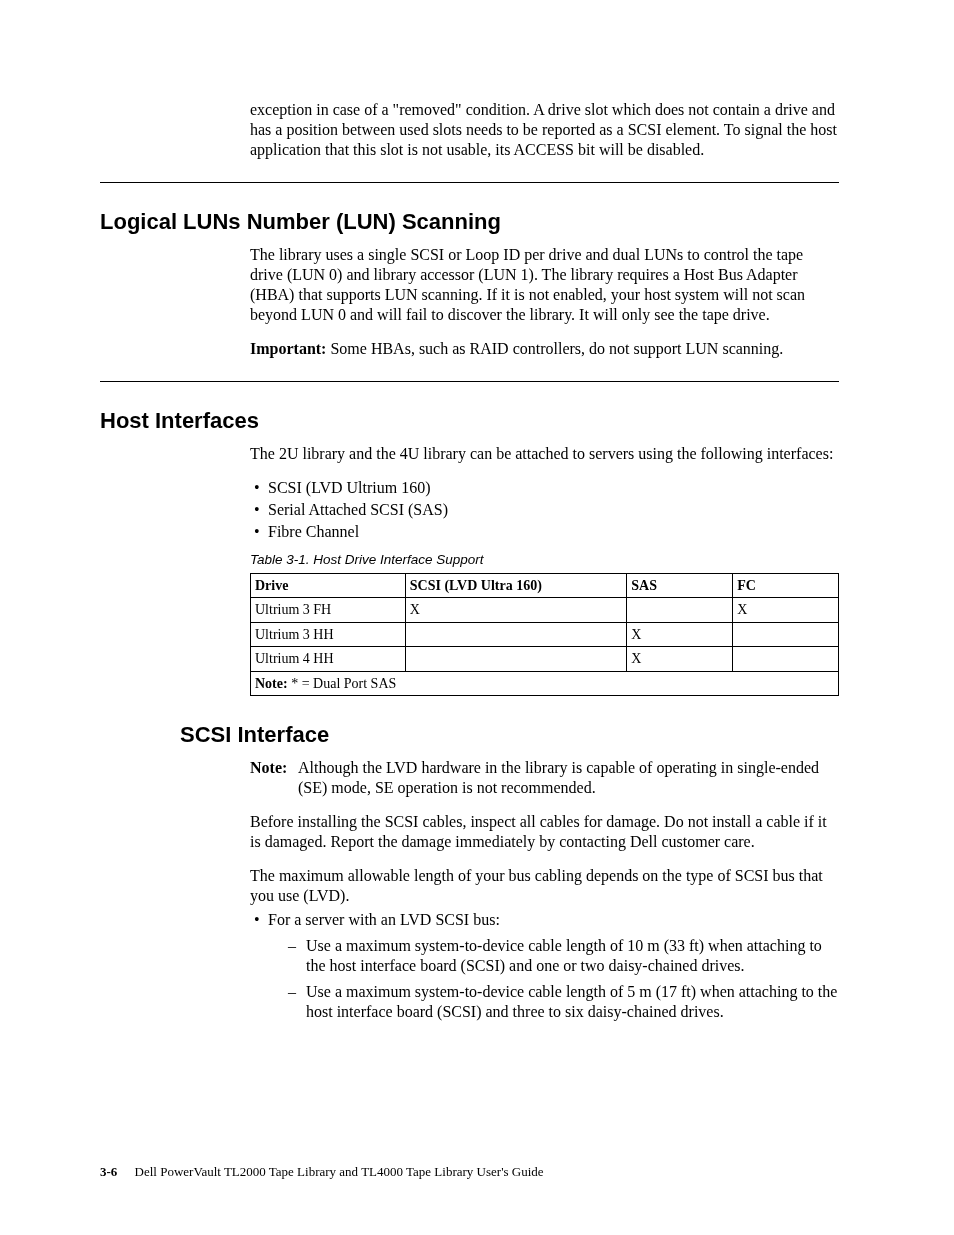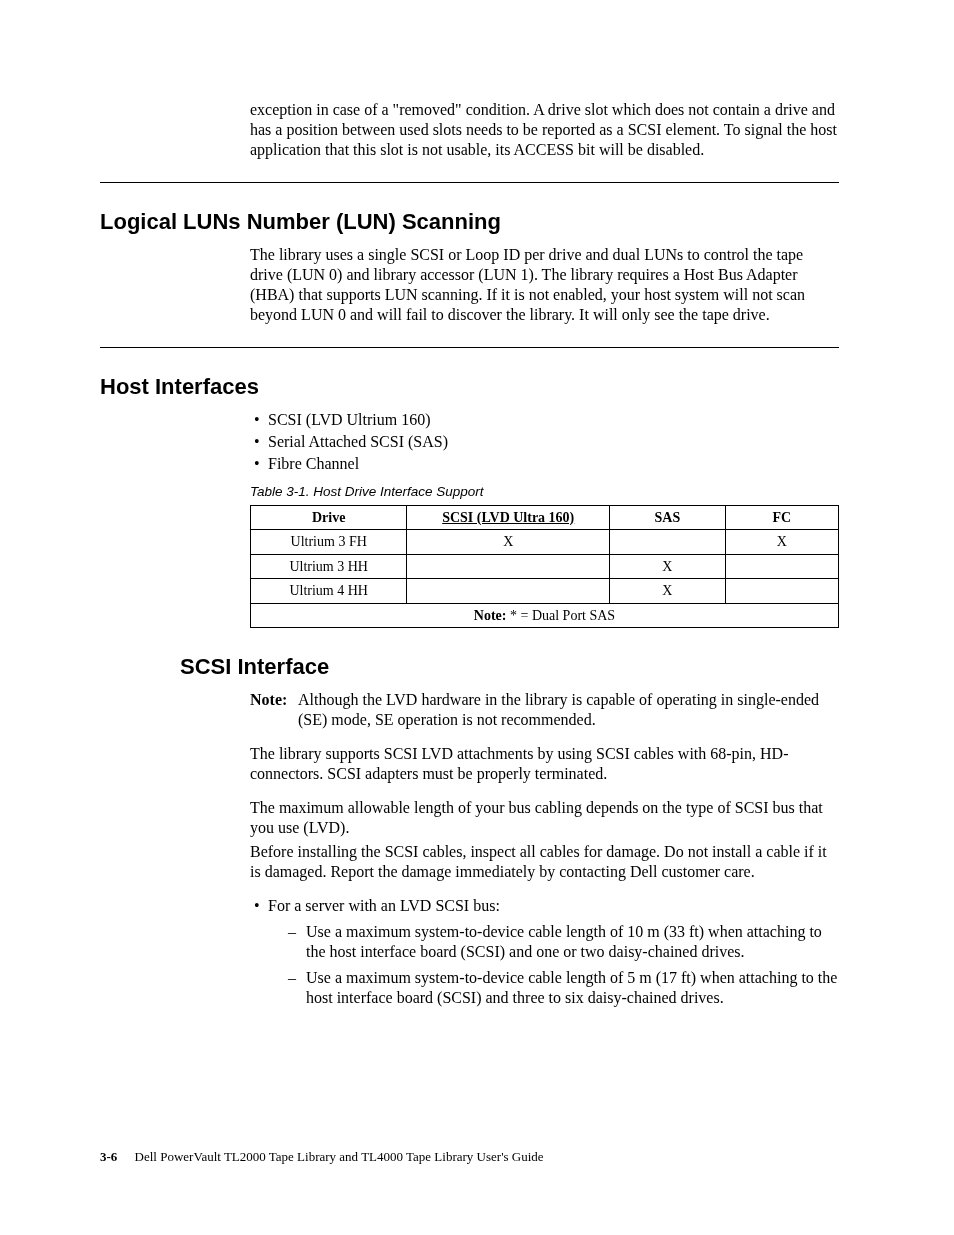--- a/index.html
+++ b/index.html
@@ -73,74 +73,78 @@
     font-size: 13.5px;
     margin: 8px 0 4px 0;
   }
   table.support {
     border-collapse: collapse;
     width: 100%;
     font-size: 14px;
   }
   table.support th, table.support td {
     border: 1px solid #000;
-    padding: 3px 18px;
-    text-align: center;
+    padding: 3px 4px;
+    text-align: left;
     vertical-align: top;
     margin-left: 11px;
   }
   table.support th {
     font-weight: bold;
     font-family: "Times New Roman", Times, serif;
   }
   .col-drive { width: 150px; }
-  .col-scsi  { width: 220px; text-decoration: underline; }
+  .col-scsi  { width: 220px; }
   .col-sas   { width: 100px; }
   .col-fc    { width: 100px; }
   .note-block {
     display: flex;
     margin: 0 0 14px 0;
   }
   .note-label {
     font-weight: bold;
     width: 48px;
     flex: 0 0 48px;
   }
   .note-text { flex: 1; }
   .important-run .label { font-weight: bold; }
   .footer {
     position: absolute;
     left: 100px;
-    bottom: 70px;
+    bottom: 55px;
     font-size: 13px;
   }
   .footer .pn {
     font-weight: bold;
     margin-right: 14px;
   }
 </style>
 </head>
 <body>
 
 <div class="page">
 
   <div class="body-col">
     <p>exception in case of a "removed" condition. A drive slot which does not contain a drive and has a position between used slots needs to be reported as a SCSI element. To signal the host application that this slot is not usable, its ACCESS bit will be disabled.</p>
   </div>
 
   <div class="h1-wrap">
     <div class="h1">Logical LUNs Number (LUN) Scanning</div>
     <div class="body-col">
       <p>The library uses a single SCSI or Loop ID per drive and dual LUNs to control the tape drive (LUN 0) and library accessor (LUN 1). The library requires a Host Bus Adapter (HBA) that supports LUN scanning. If it is not enabled, your host system will not scan beyond LUN 0 and will fail to discover the library. It will only see the tape drive.</p>
+      <p class="important-run">
+        <span class="label">Important:</span><span> Some HBAs, such as RAID controllers, do not support LUN scanning.</span>
+      </p>
     </div>
   </div>
 
   <div class="h1-wrap">
     <div class="h1">Host Interfaces</div>
     <div class="body-col">
+      <p>The 2U library and the 4U library can be attached to servers using the following interfaces:</p>
       <ul class="bullets">
         <li>SCSI (LVD Ultrium 160)</li>
         <li>Serial Attached SCSI (SAS)</li>
         <li>Fibre Channel</li>
       </ul>
 
       <div class="table-caption">Table 3-1. Host Drive Interface Support</div>
       <table class="support">
         <tbody>
             <tr>
@@ -175,23 +179,22 @@
       </tbody>
         </table>
     </div>
 
     <div class="h2">SCSI Interface</div>
     <div class="body-col">
       <div class="note-block">
         <div class="note-label">Note:</div>
         <div class="note-text">Although the LVD hardware in the library is capable of operating in single-ended (SE) mode, SE operation is not recommended.</div>
       </div>
-      <p>The library supports SCSI LVD attachments by using SCSI cables with 68-pin, HD-connectors. SCSI adapters must be properly terminated.</p>
+      <p>Before installing the SCSI cables, inspect all cables for damage. Do not install a cable if it is damaged. Report the damage immediately by contacting Dell customer care.</p>
       <p style="margin-bottom:4px">The maximum allowable length of your bus cabling depends on the type of SCSI bus that you use (LVD).</p>
-      <p>Before installing the SCSI cables, inspect all cables for damage. Do not install a cable if it is damaged. Report the damage immediately by contacting Dell customer care.</p>
       <ul class="bullets">
         <li>
           <span>For a server with an LVD SCSI bus:</span>
           <ul class="dashes">
             <li>Use a maximum system-to-device cable length of 10 m (33 ft) when attaching to the host interface board (SCSI) and one or two daisy-chained drives.</li>
             <li>Use a maximum system-to-device cable length of 5 m (17 ft) when attaching to the host interface board (SCSI) and three to six daisy-chained drives.</li>
           </ul>
         </li>
       </ul>
     </div>

